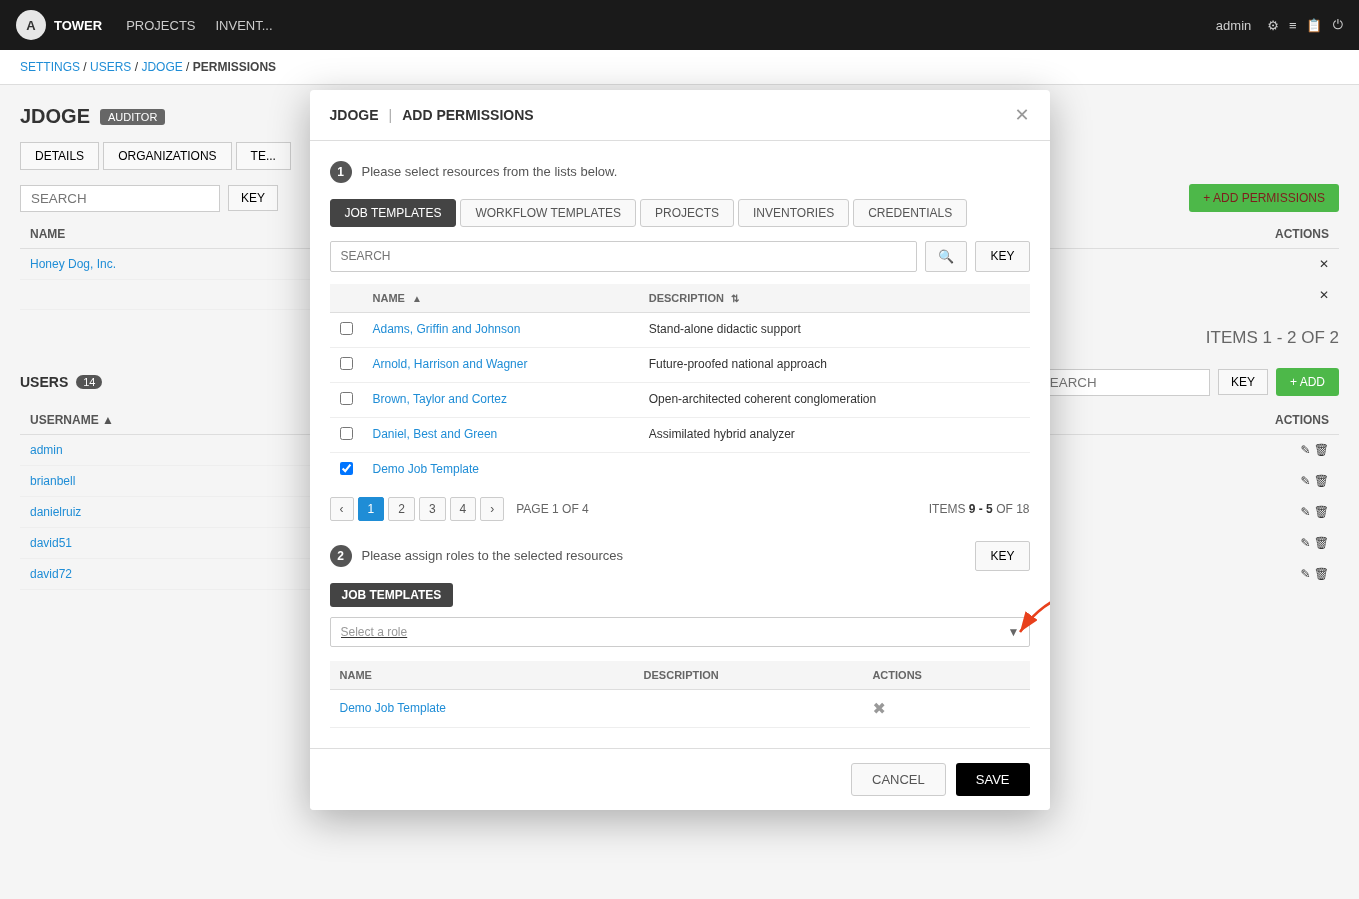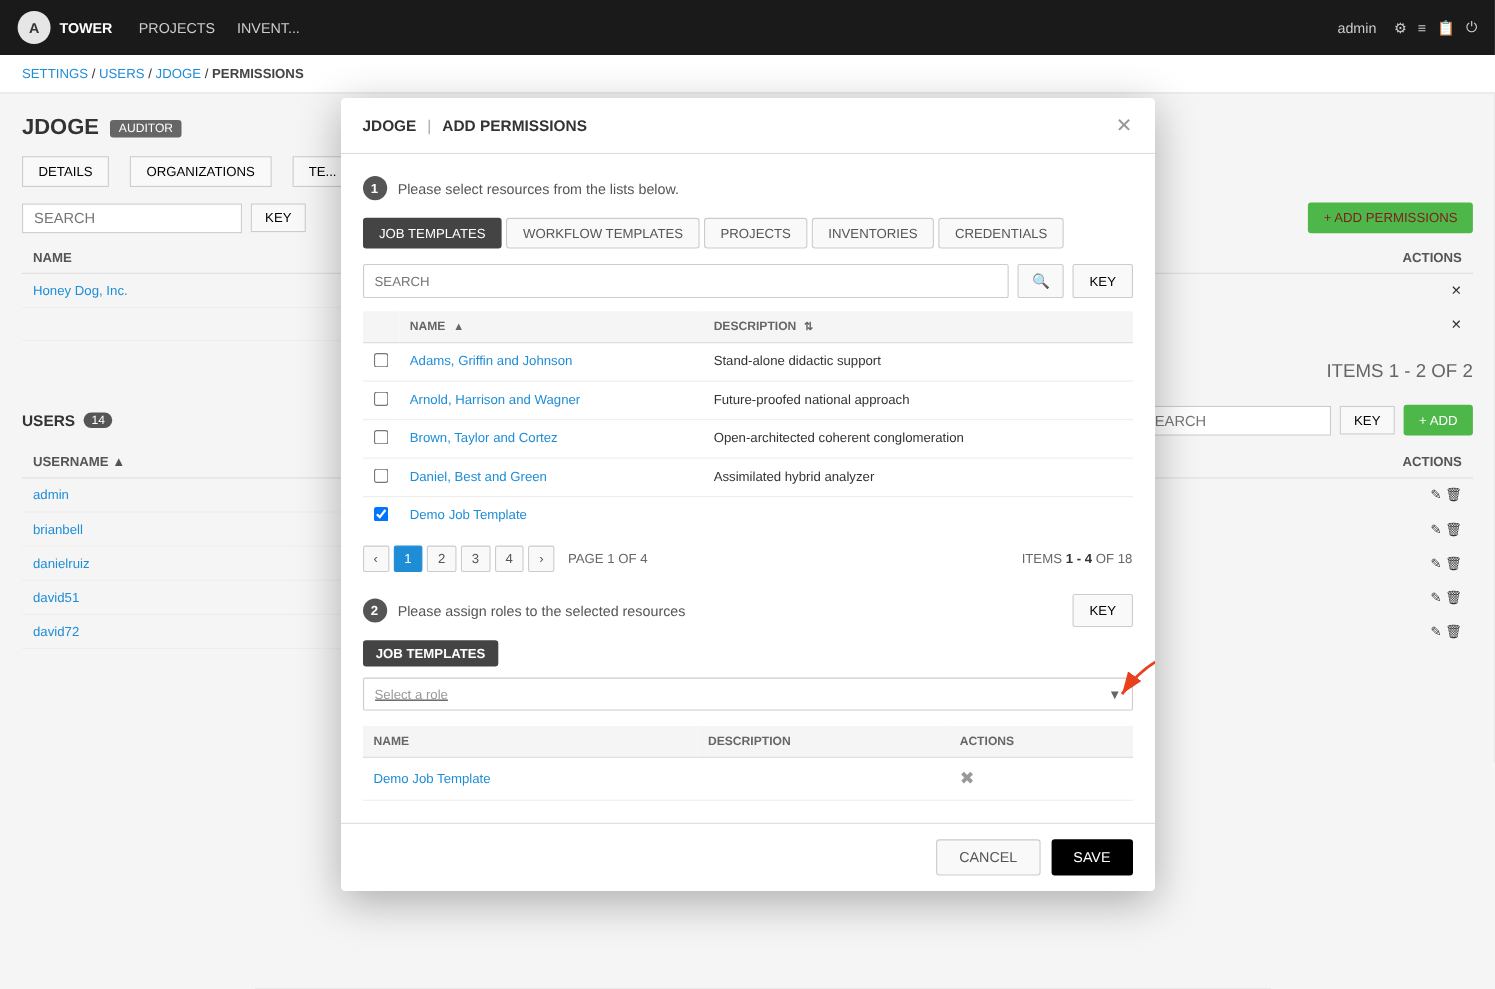--- a/index.html
+++ b/index.html
@@ -182,21 +182,21 @@
       <span style="color:#1f8dd6;"> USERS</span> /
       <span style="color:#1f8dd6;"> JDOGE</span> /
       <span style="color:#444;font-weight:bold;"> PERMISSIONS</span>
     </div>
 
     <div style="padding:20px;">
       <div style="display:flex;align-items:center;gap:10px;margin-bottom:14px;">
         <span style="font-size:20px;font-weight:bold;">JDOGE</span>
         <span style="background:#666;color:#fff;padding:2px 8px;border-radius:3px;font-size:11px;">AUDITOR</span>
       </div>
-      <div style="display:flex;gap:19px;margin-bottom:14px;">
+      <div style="display:flex;gap:4px;margin-bottom:14px;">
         <button style="padding:6px 14px;border:1px solid #ccc;background:#f9f9f9;font-size:12px;cursor:pointer;">DETAILS</button>
         <button style="padding:6px 14px;border:1px solid #ccc;background:#f9f9f9;font-size:12px;cursor:pointer;">ORGANIZATIONS</button>
         <button style="padding:6px 14px;border:1px solid #ccc;background:#f9f9f9;font-size:12px;cursor:pointer;">TE...</button>
       </div>
 
       <div style="display:flex;align-items:center;justify-content:space-between;margin-bottom:8px;">
         <div style="display:flex;align-items:center;gap:8px;">
           <input type="text" style="border: 1px solid rgb(204, 204, 204); padding: 5px 10px; width: 200px;" placeholder="SEARCH">
           <button style="padding:5px 12px;border:1px solid #ccc;background:#f9f9f9;font-size:12px;">KEY</button>
         </div>
@@ -353,21 +353,21 @@
           <button class="pg-btn">‹</button>
           <button class="pg-btn active">1</button>
           <button class="pg-btn">2</button>
           <button class="pg-btn">3</button>
           <button class="pg-btn">4</button>
           <button class="pg-btn">›</button>
           <span class="pg-label">PAGE 1 OF 4</span>
         </div>
         <div class="items-count">
           <span>ITEMS</span>
-          <strong>1 - 4</strong>
+          <strong>9 - 5</strong>
           <span>OF 18</span>
         </div>
       </div>
 
       <div class="section2">
         <div class="section2-header">
           <div class="step-row" style="margin-bottom:0;">
             <div class="step-num">2</div>
             <div class="step-text">Please assign roles to the selected resources</div>
           </div>

